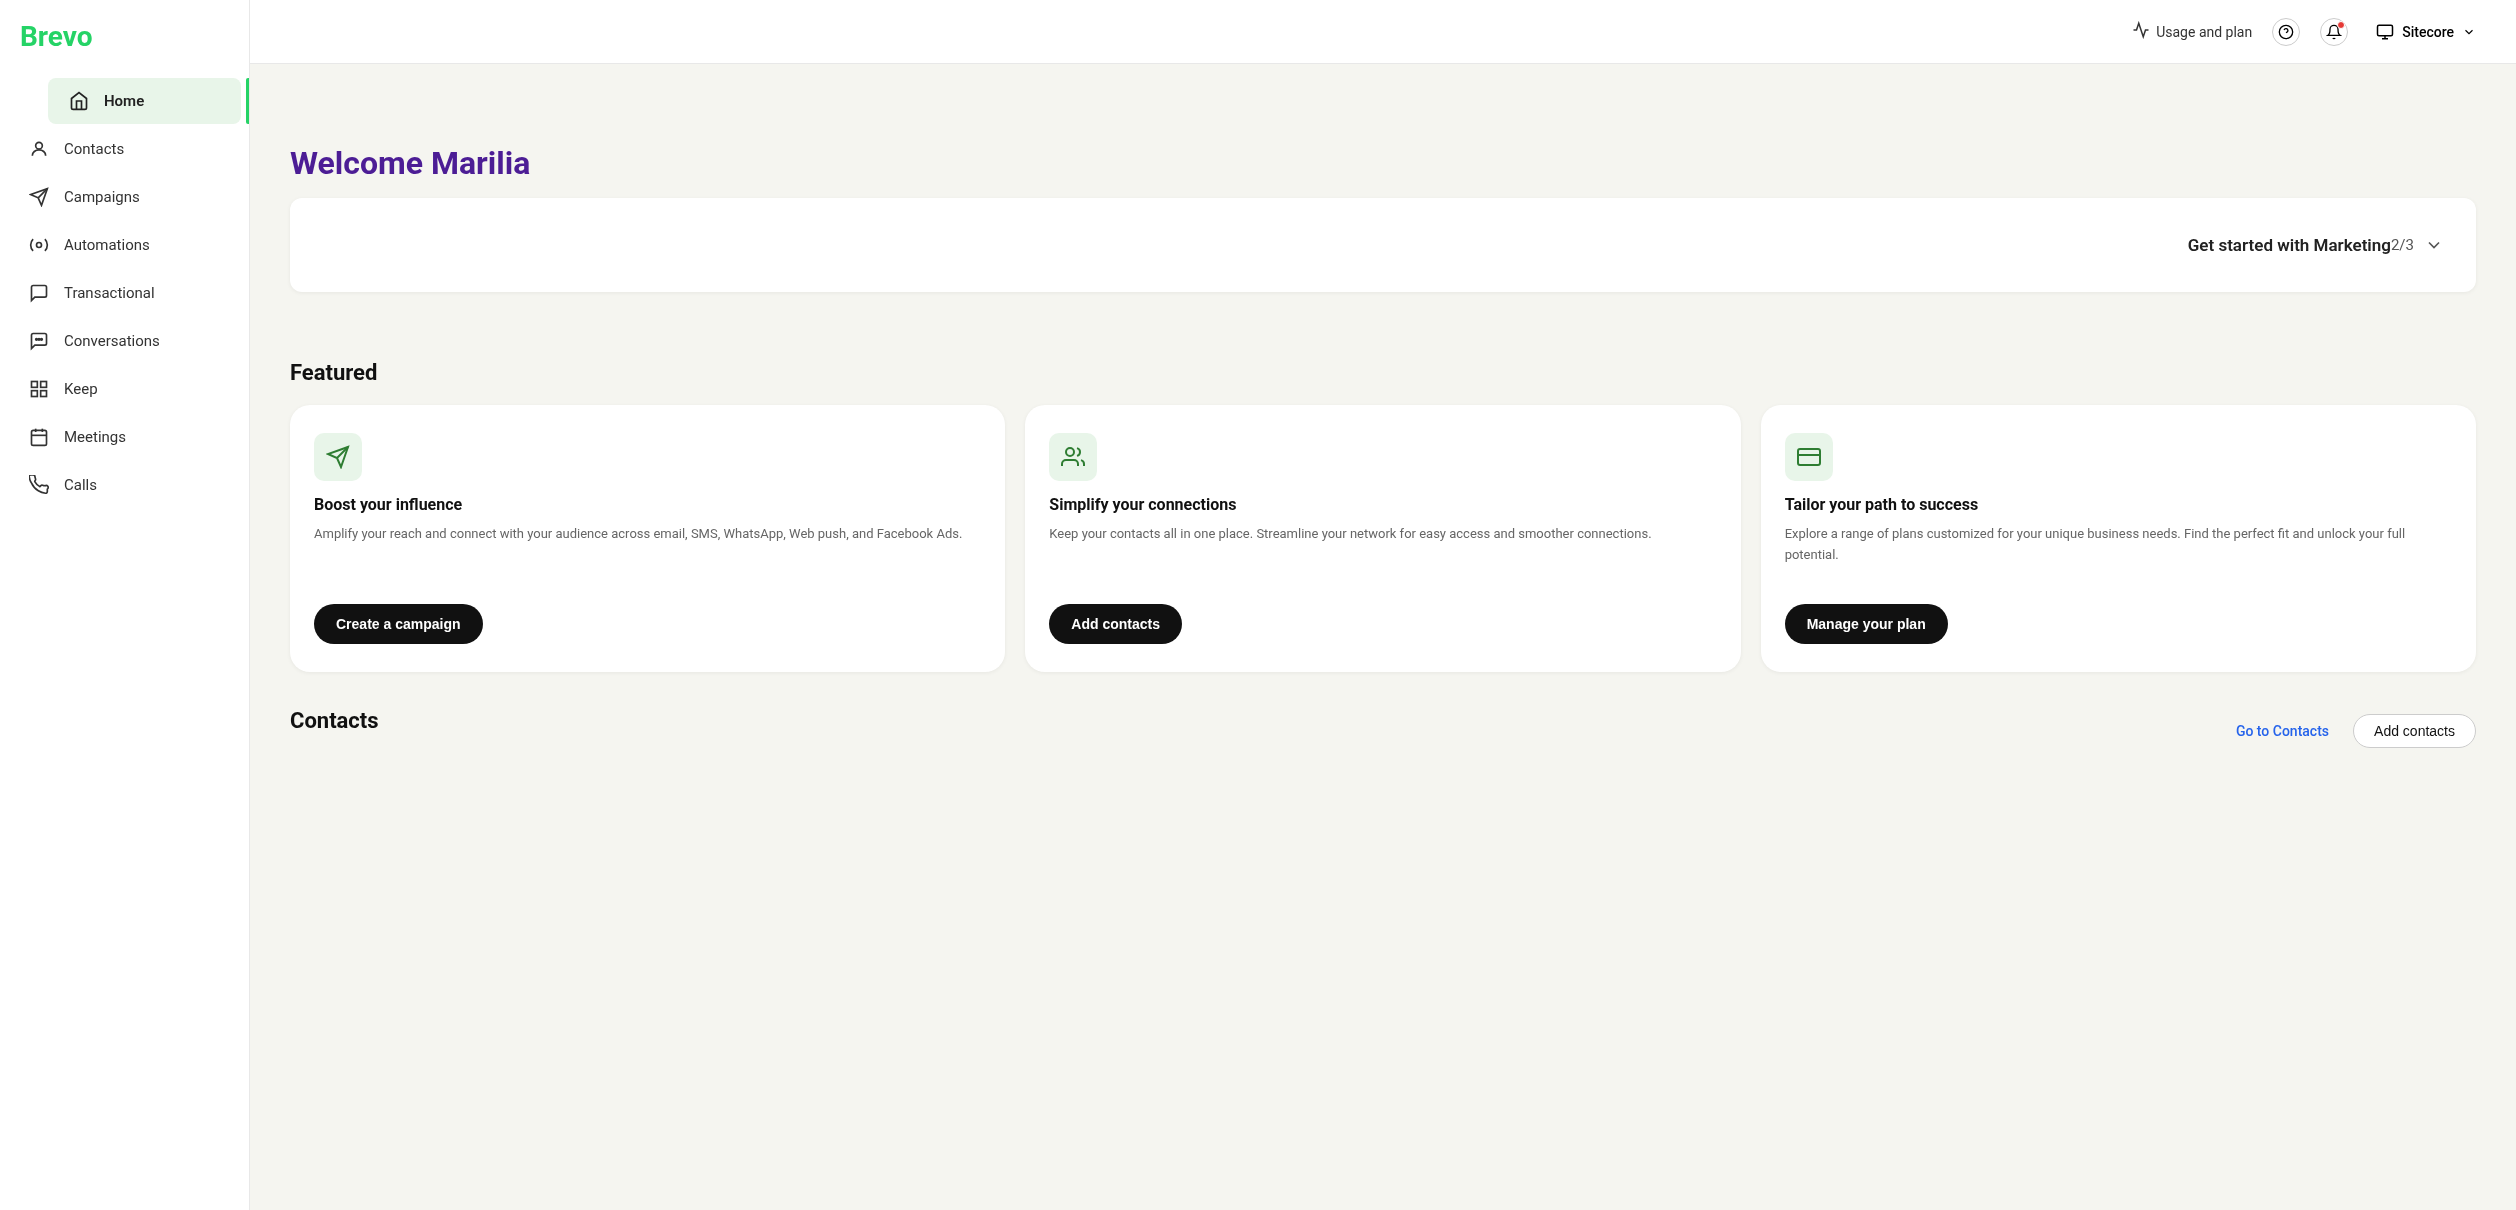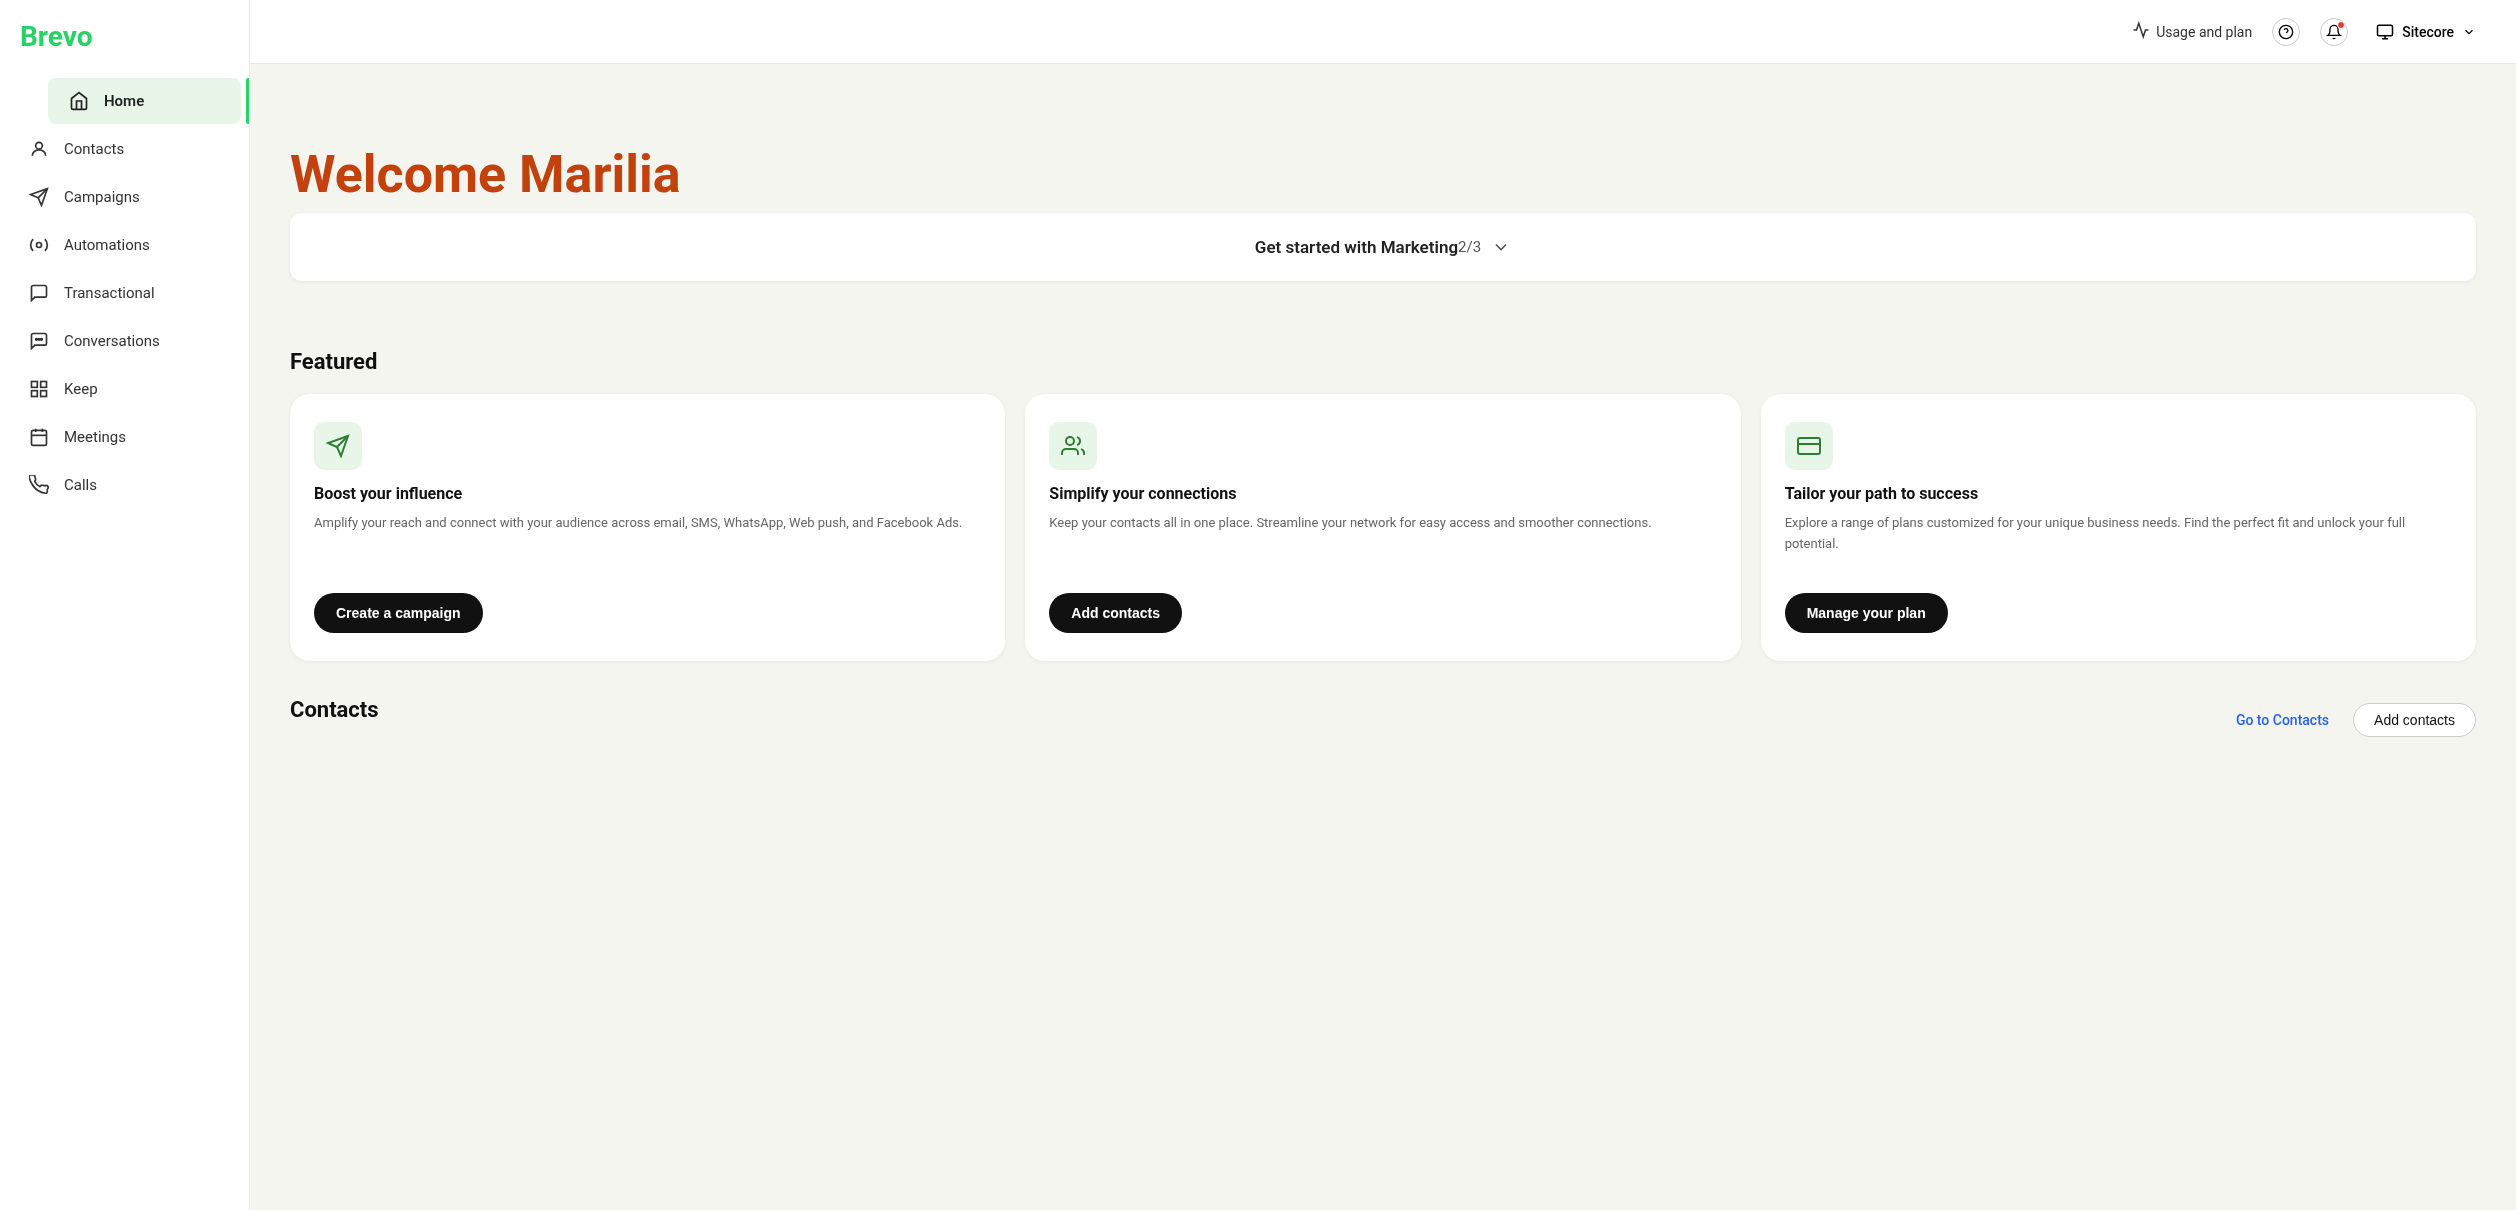--- a/index.html
+++ b/index.html
@@ -122,32 +122,32 @@
     
     .content {
       padding: 0;
       flex: 1;
     }
     .welcome-banner {
       background: #f5f5f0;
       padding: 48px 40px 32px 40px;
     }
     .welcome-title {
-      font-size: 52px;
+      font-size: 32px;
       font-weight: 700;
-      color: #c2410c;
-      margin-bottom: 8px;
+      color: #4c1d95;
+      margin-bottom: 16px;
     }
     .marketing-card {
       background: #fff;
       border-radius: 12px;
-      padding: 24px 32px;
-      display: flex;
-      align-items: center;
-      justify-content: center;
+      padding: 37px 32px;
+      display: flex;
+      align-items: center;
+      justify-content: flex-end;
       box-shadow: 0 1px 4px rgba(0,0,0,0.06);
     }
     .marketing-card-title {
       font-size: 17px;
       font-weight: 600;
       color: #222;
     }
     .marketing-card-right {
       display: flex;
       align-items: center;

